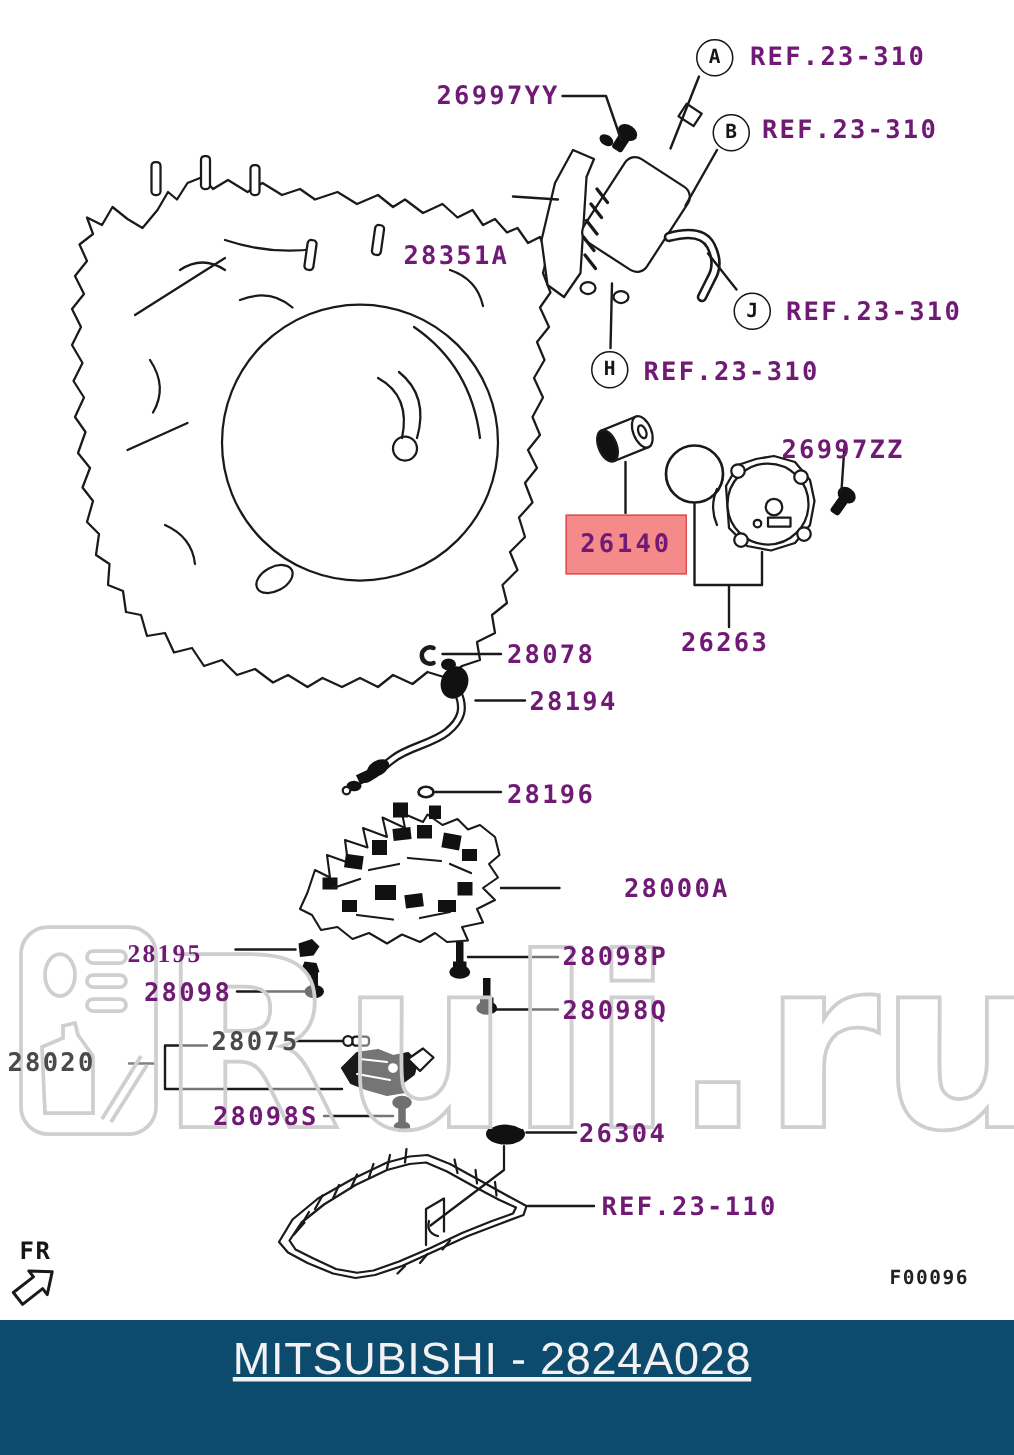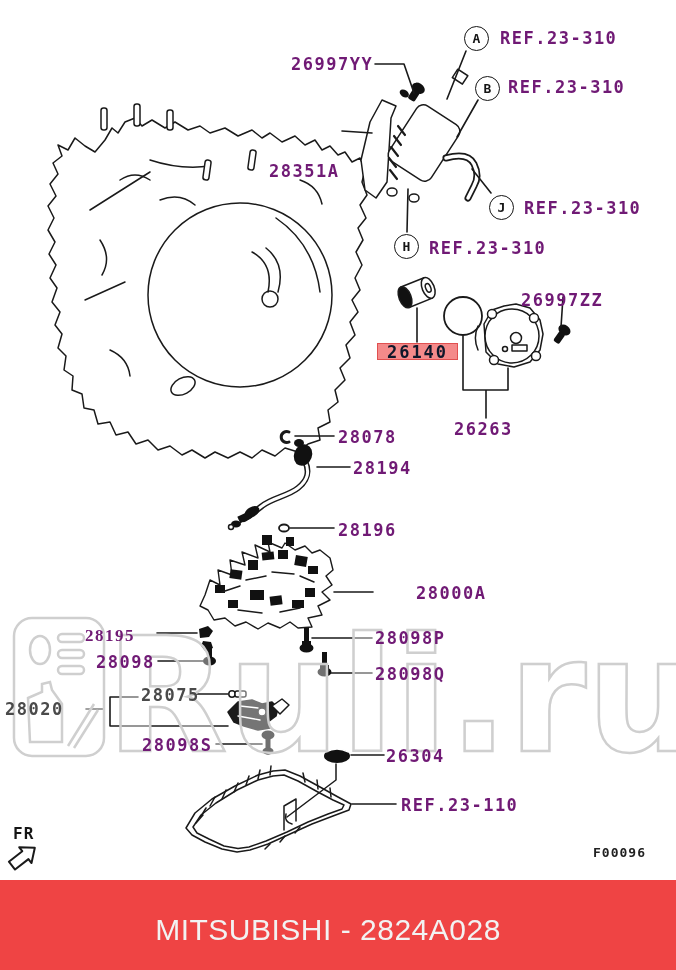--- a/index.html
+++ b/index.html
@@ -12,38 +12,38 @@
     position:absolute;font:bold 17px "DejaVu Sans Mono",monospace;
     letter-spacing:1.5px;color:#701a75;line-height:1;white-space:nowrap;
   }
   .label.gray{color:#4a4a4a;}
   .marker{
     position:absolute;width:23px;height:23px;border:1.7px solid #151515;border-radius:50%;
     display:flex;align-items:center;justify-content:center;
     font:bold 13px "DejaVu Sans Mono",monospace;color:#151515;background:transparent;
   }
   .hl{
-    position:absolute;left:377px;top:343px;width:81px;height:17px;
+    position:absolute;left:377px;top:343px;width:81px;height:40px;
     background:#F48A8A;border:1px solid #E05050;box-sizing:border-box;
     display:flex;align-items:center;justify-content:center;
-    font:bold 17px "DejaVu Sans Mono",monospace;letter-spacing:2px;color:#0f172a;
+    font:bold 17px "DejaVu Sans Mono",monospace;letter-spacing:2px;color:#701a75;
   }
   .figcode{
     position:absolute;left:593px;top:845px;font:bold 13px "DejaVu Sans Mono",monospace;
     letter-spacing:1px;color:#222;
   }
   .frlabel{
     position:absolute;left:13px;top:824px;font:bold 16px "DejaVu Sans Mono",monospace;
     letter-spacing:1px;color:#151515;
   }
   .footer{
-    position:absolute;left:0;top:880px;width:676px;height:90px;background:#ef4444;
-    display:flex;justify-content:center;align-items:center;padding-top:10px;
+    position:absolute;left:0;top:880px;width:676px;height:90px;background:#0c4a6e;
+    display:flex;justify-content:center;align-items:flex-start;padding-top:10px;
     box-sizing:border-box;color:#F2F2F2;font-family:"Liberation Sans",sans-serif;
-    font-size:30px;font-weight:500;letter-spacing:0.5px;
+    font-size:30px;font-weight:500;letter-spacing:0.5px;text-decoration:underline;
   }
   .footer .gap{display:inline-block;width:20px;}
 </style>
 </head>
 <body>
 
 <div class="stage">
 
   <svg width="676" height="970" viewBox="0 0 676 970">
     <g fill="none" stroke="#1a1a1a" stroke-width="1.5" stroke-linejoin="round" stroke-linecap="round">

